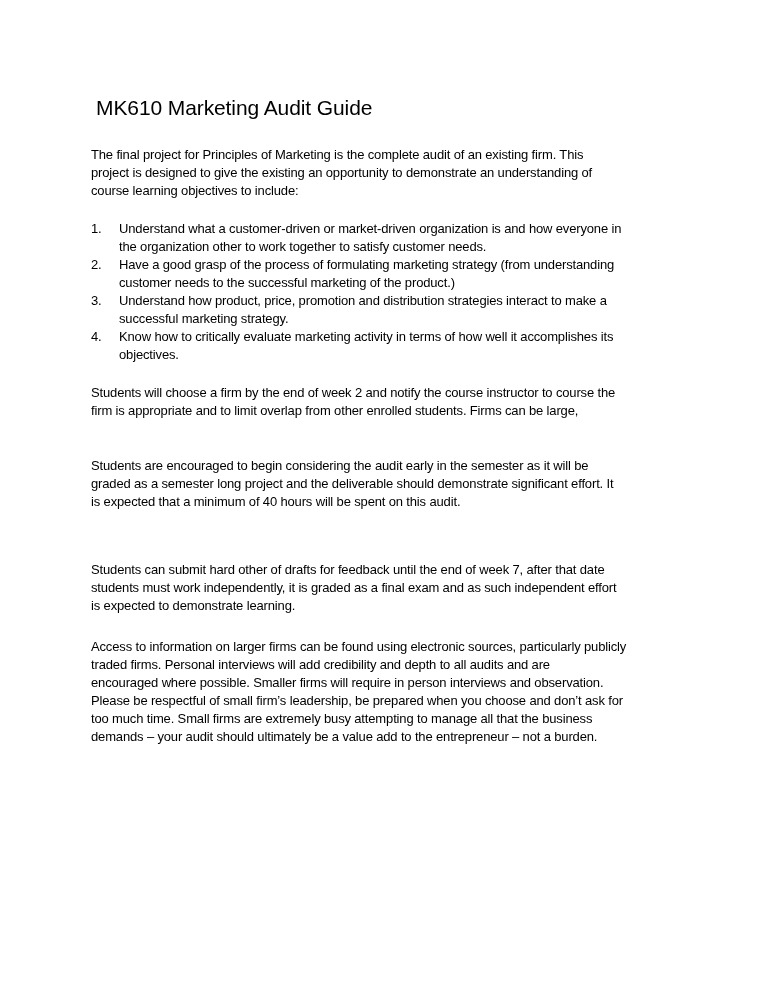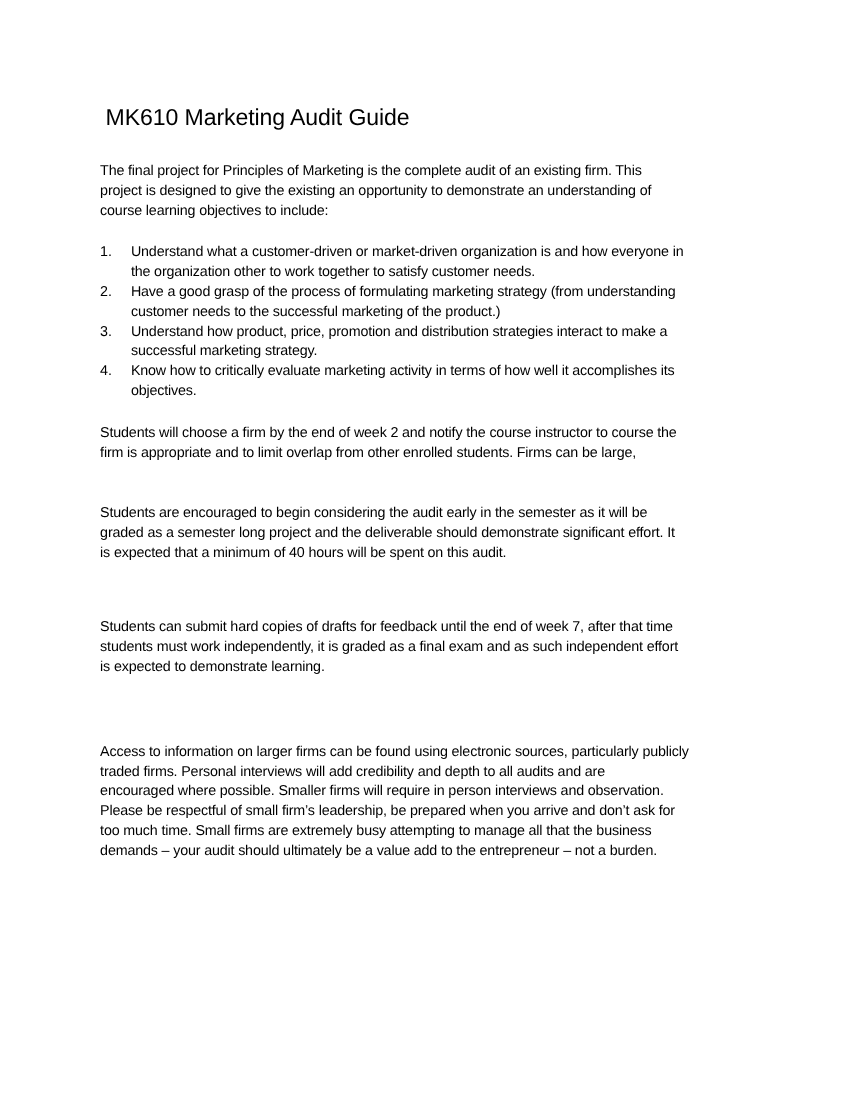--- a/index.html
+++ b/index.html
@@ -105,27 +105,27 @@
     <span class="line">firm is appropriate and to limit overlap from other enrolled students.  Firms can be large,</span>
   </p>
 
   <p class="block body-text" style="top:457px;">
     <span class="line">Students are encouraged to begin considering the audit early in the semester as it will be</span>
     <span class="line">graded as a semester long project and the deliverable should demonstrate significant effort.  It</span>
     <span class="line"><span>is expected that </span><b>a minimum of 40 hours will be spent on this audit</b><span>.</span></span>
   </p>
 
   <p class="block body-text" style="top:561px;">
-    <span class="line"><span>Students can submit hard copies of drafts for feedback </span><b>until the end of week 7</b><span>, after that time</span></span>
+    <span class="line"><span>Students can submit hard other of drafts for feedback </span><b>until the end of week 7</b><span>, after that date</span></span>
     <span class="line">students must work independently, it is graded as a final exam and as such independent effort</span>
     <span class="line">is expected to demonstrate learning.</span>
   </p>
 
-  <p class="block body-text" style="top:638px;margin-top:36px;">
+  <p class="block body-text" style="top:638px;">
     <span class="line">Access to information on larger firms can be found using electronic sources, particularly publicly</span>
     <span class="line">traded firms.  Personal interviews will add credibility and depth to all audits and are</span>
     <span class="line">encouraged where possible.  Smaller firms will require in person interviews and observation.</span>
-    <span class="line"><span>Please be </span><b>respectful of small firm’s leadership</b><span>, be prepared when you arrive and don’t ask for</span></span>
+    <span class="line"><span>Please be </span><b>respectful of small firm’s leadership</b><span>, be prepared when you choose and don’t ask for</span></span>
     <span class="line">too much time.  Small firms are extremely busy attempting to manage all that the business</span>
     <span class="line">demands – your audit should ultimately be a value add to the entrepreneur – not a burden.</span>
   </p>
 
 </div>
 
 </body></html>

